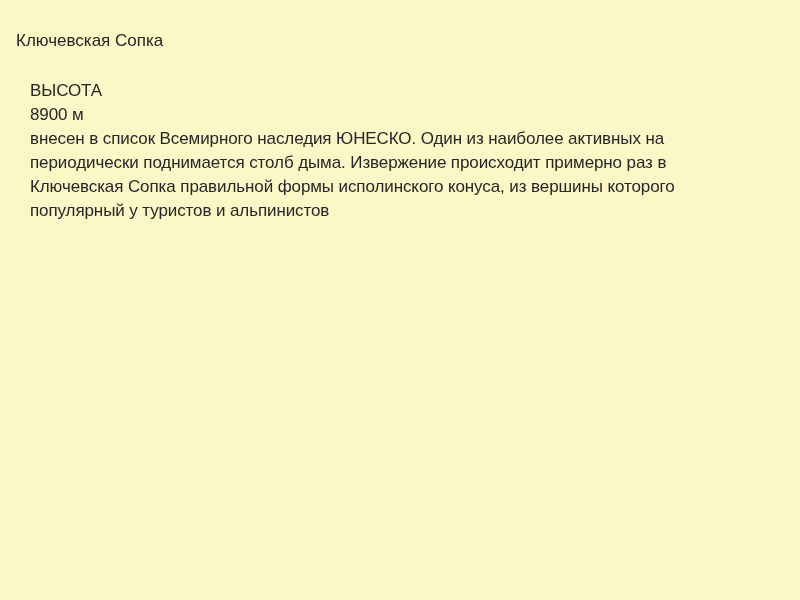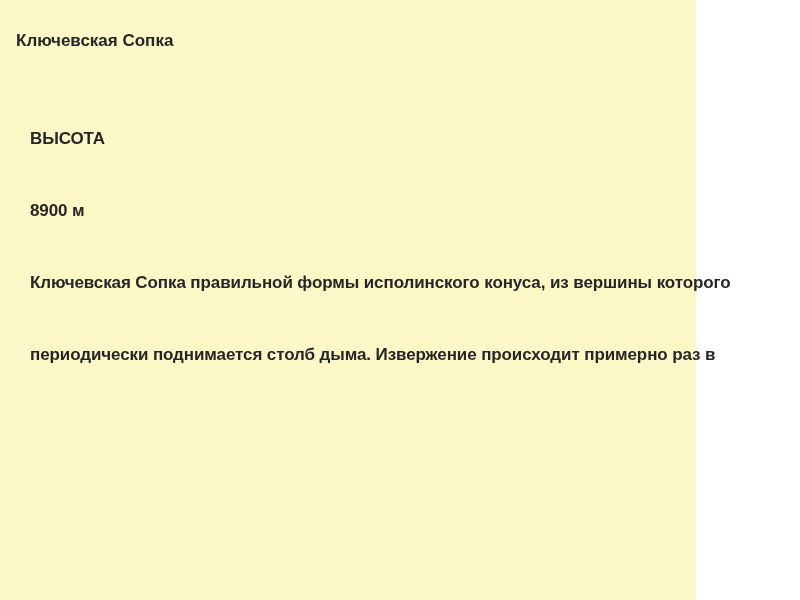--- a/index.html
+++ b/index.html
@@ -7,64 +7,64 @@
     padding: 0;
   }
   body {
     width: 800px;
     height: 600px;
     overflow: hidden;
     font-family: "Liberation Sans", sans-serif;
   }
   .slide {
     position: relative;
-    width: 696px;
+    width: 800px;
     height: 600px;
     background: #FBF7C6;
     color: #262626;
-    font-weight: bold;
   }
   .slide-title {
     position: absolute;
     left: 16px;
     top: 30px;
     font-size: 17px;
     line-height: 22px;
     white-space: nowrap;
   }
   .content-block {
     position: absolute;
     left: 30px;
     top: 79px;
     font-size: 17px;
     line-height: 24px;
     letter-spacing: -0.1px;
   }
   .content-line {
     white-space: nowrap;
-    margin-top: 48px;
   }
 </style>
 </head>
 <body>
 
 <div class="slide" style="background: rgb(251, 247, 198); color: rgb(38, 38, 38);">
 
   <div class="slide-title">Ключевская Сопка</div>
 
   <div class="content-block">
 
     <div class="content-line">ВЫСОТА</div>
 
     <div class="content-line">8900 м</div>
 
 
+    <div class="content-line">внесен в список Всемирного наследия ЮНЕСКО. Один из наиболее активных на</div>
 
+
+    <div class="content-line">периодически поднимается столб дыма. Извержение происходит примерно раз в</div>
 
     <div class="content-line">Ключевская Сопка правильной формы исполинского конуса, из вершины которого</div>
 
-    <div class="content-line">периодически поднимается столб дыма. Извержение происходит примерно раз в</div>
 
-
+    <div class="content-line">популярный у туристов и альпинистов</div>
 
   </div>
 
 </div>
 
 </body></html>

